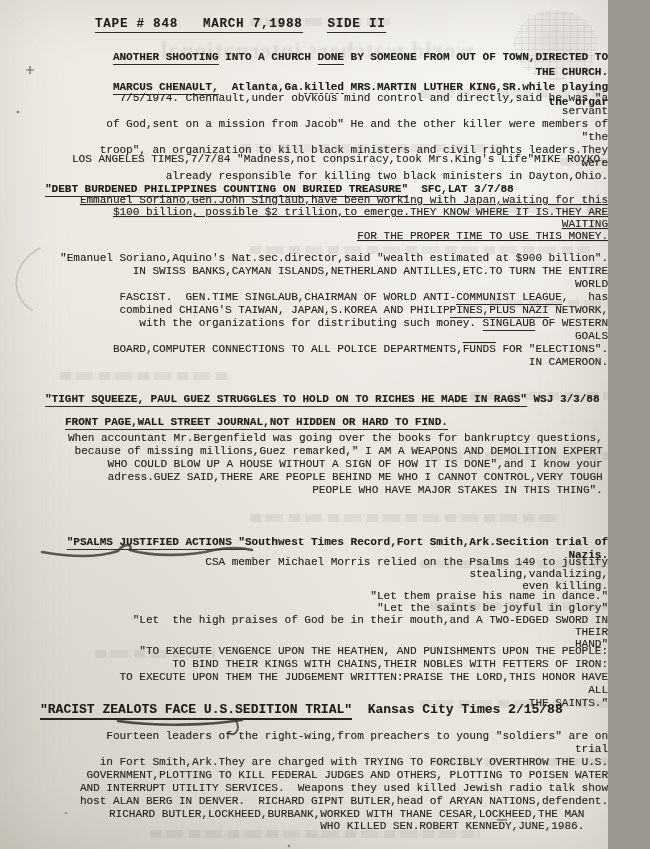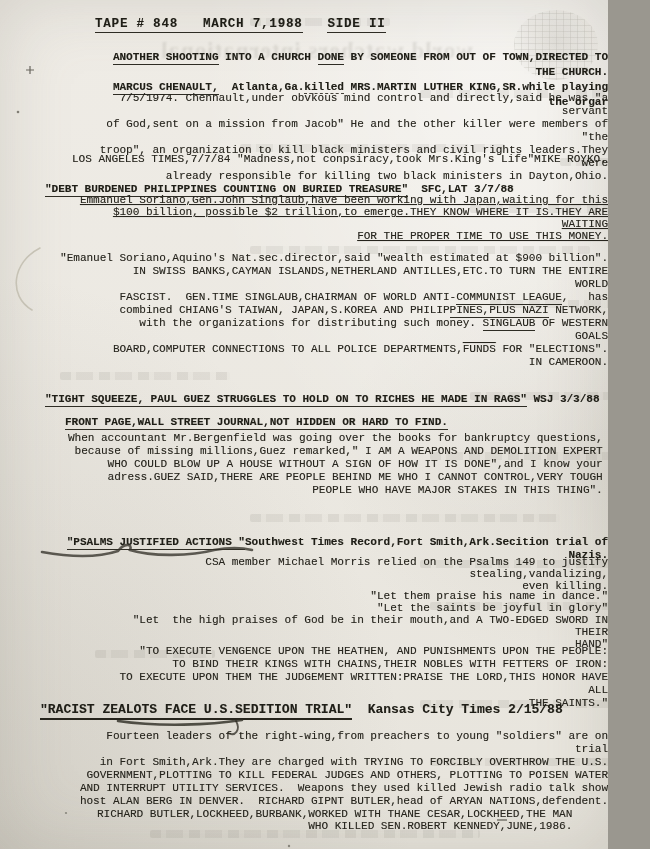--- a/index.html
+++ b/index.html
@@ -125,21 +125,21 @@
                                            THE SAINTS."</div>
 
   <div class="blk hd big" style="left:40px;top:702px;"><span class="u2">"RACIST ZEALOTS FACE U.S.SEDITION TRIAL"</span><span class="kc">  Kansas City Times 2/15/88</span></div>
 
   <div class="blk" style="left:72px;top:730px;">Fourteen leaders of the right-wing,from preachers to young "soldiers" are on trial
 in Fort Smith,Ark.They are charged with TRYING TO FORCIBLY OVERTHROW THE U.S.
 GOVERNMENT,PLOTTING TO KILL FEDERAL JUDGES AND OTHERS, PLOTTING TO POISEN WATER
 AND INTERRUPT UTILITY SERVICES.  Weapons they used killed Jewish radio talk show
 host ALAN BERG IN DENVER.  RICHARD GIPNT BUTLER,head of ARYAN NATIONS,defendent.</div>
 
-  <div class="blk" style="left:97px;top:808px;line-height:12px;">RICHARD BUTLER,LOCKHEED,BURBANK,WORKED WITH THANE CESAR,LOCKHEED,THE MAN
+  <div class="blk" style="left:109px;top:808px;line-height:12px;">RICHARD BUTLER,LOCKHEED,BURBANK,WORKED WITH THANE CESAR,LOCKHEED,THE MAN
 WHO KILLED SEN.ROBERT KENNEDY,JUNE,1986.</div>
 
   <svg class="marks" width="650" height="849" viewBox="0 0 650 849">
     <path d="M42 552 C 75 558 100 557 118 551 C 124 543 133 543 130 550 C 152 557 192 556 214 550 C 230 547 244 548 252 550" stroke="#34322a" stroke-width="2.6" fill="none" stroke-linecap="round" opacity=".78"></path>
     <path d="M118 721 C 160 727 210 725 242 720" stroke="#2c2a22" stroke-width="2.6" fill="none" stroke-linecap="round" opacity=".8"></path>
     <path d="M236 721 C 241 730 235 737 228 733" stroke="#2c2a22" stroke-width="1.8" fill="none" stroke-linecap="round" opacity=".75"></path>
     <path d="M40 248 C 12 262 8 296 32 310" stroke="#c6c2b5" stroke-width="1.6" fill="none" stroke-linecap="round"></path>
     <path d="M26 70 h8 M30 66 v8" stroke="#4a483f" stroke-width="1.2" opacity=".8"></path>
     <path d="M625 186 v10 M627 204 v12" stroke="#8a877c" stroke-width="1.3" opacity=".8"></path>
     <path d="M497 820 h10" stroke="#3a382f" stroke-width="1.2" opacity=".8"></path>

